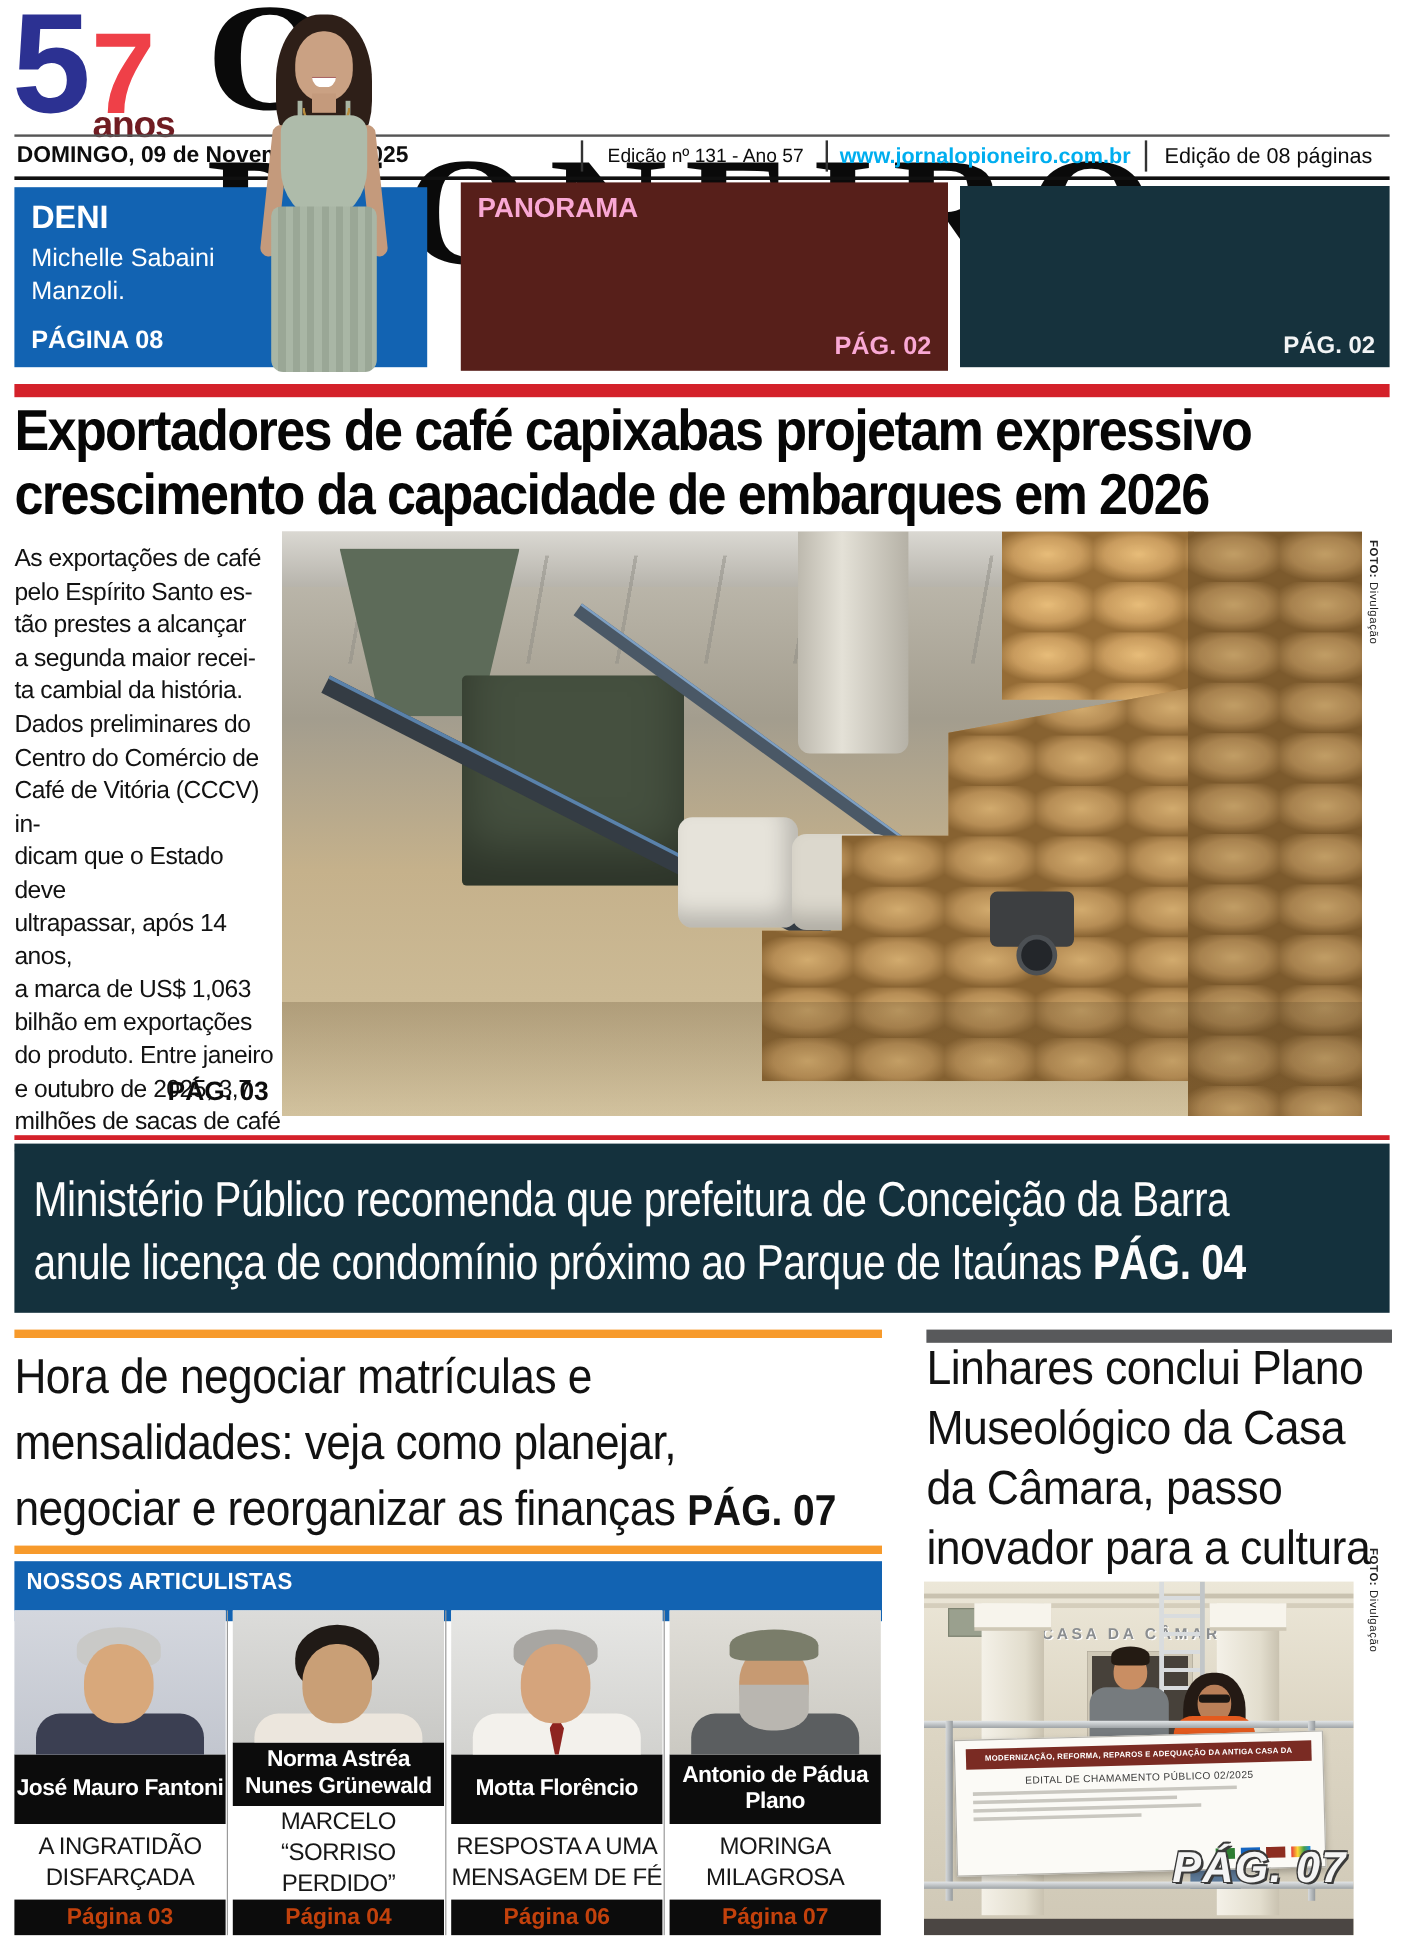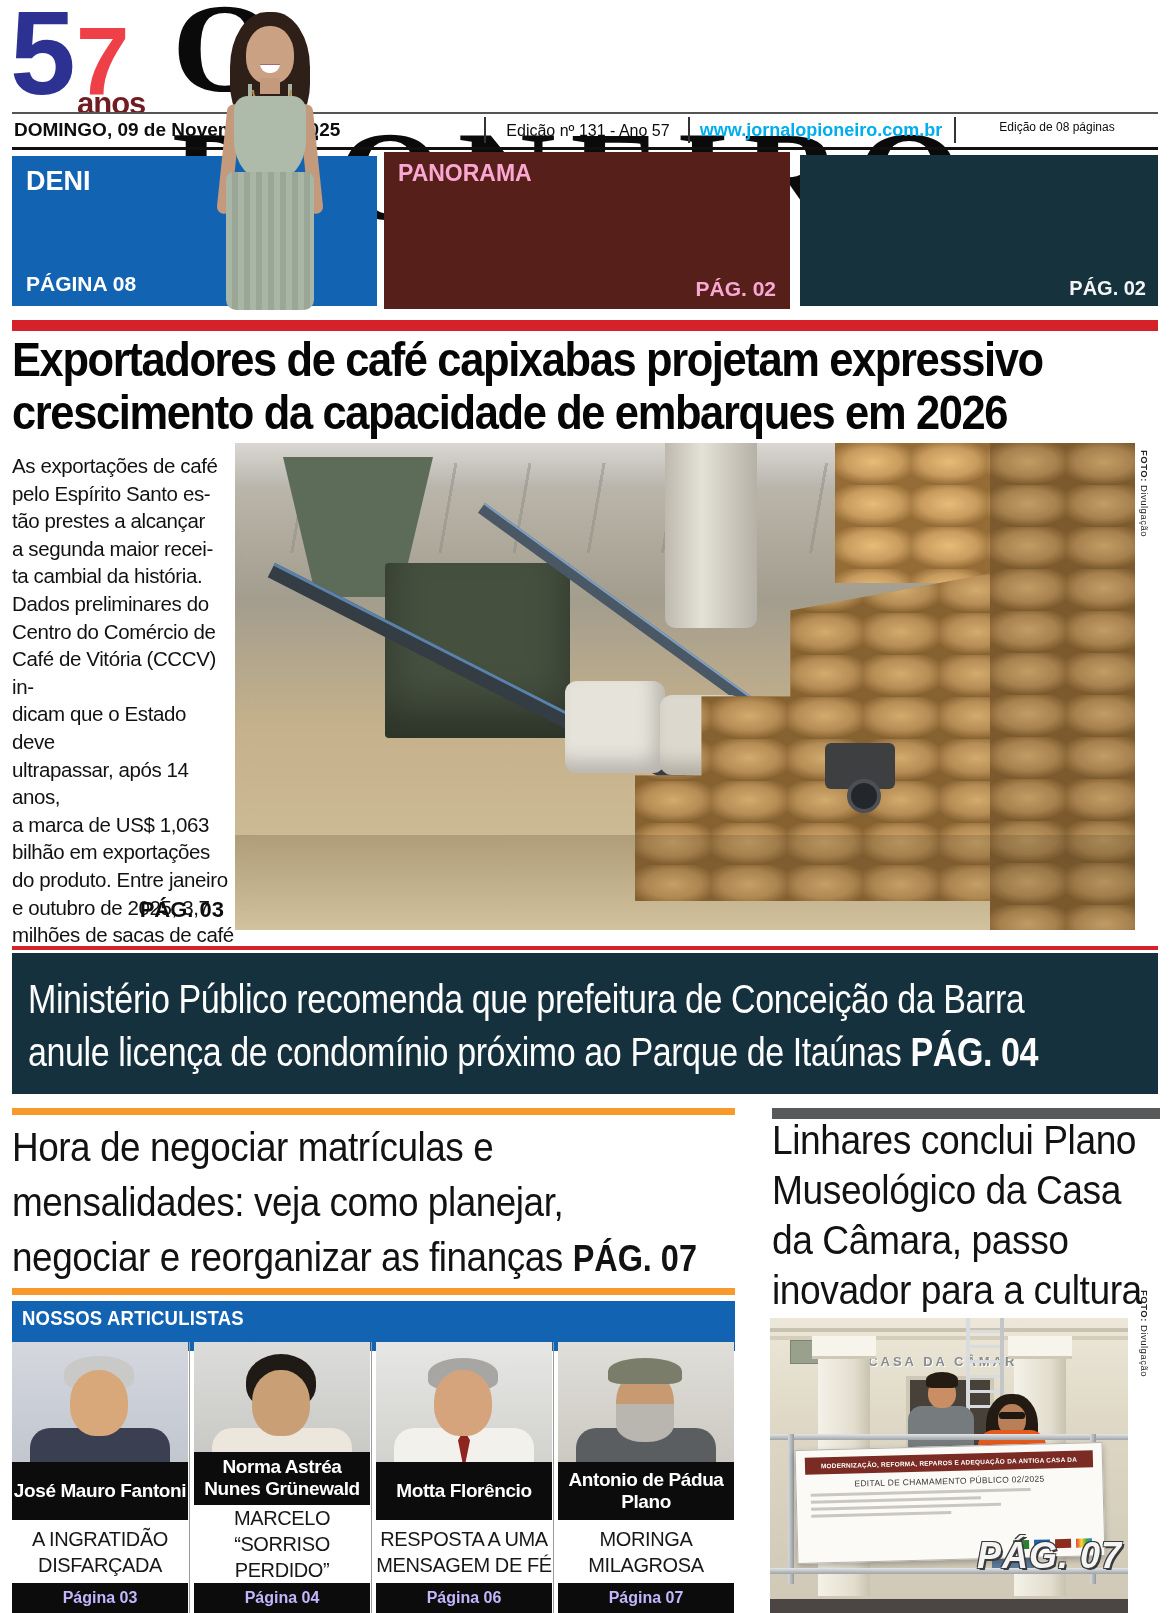--- a/index.html
+++ b/index.html
@@ -15,21 +15,21 @@
   .logo-anos{left:77px;top:86px;font-size:31px;font-weight:bold;color:#701c22;letter-spacing:-1px;}
   .np-title{left:172px;top:-16px;width:900px;font-family:"Liberation Serif","DejaVu Serif",serif;
             font-weight:bold;font-size:128px;line-height:1;color:#0a0a0a;letter-spacing:14px;
             transform:scaleX(1.06);transform-origin:left top;}
   .rule-a{left:12px;top:112px;width:1146px;height:2px;background:#555;}
   .rule-b{left:12px;top:147px;width:1146px;height:3px;background:#101010;}
   .mh-date{left:14px;top:119px;font-size:19px;font-weight:bold;color:#0d0d0d;}
   .mh-sep{top:117px;width:2px;height:26px;background:#333;}
   .mh-edition{left:492px;top:122px;width:192px;text-align:center;font-size:16px;color:#0d0d0d;}
   .mh-site{left:692px;top:120px;width:258px;text-align:center;font-size:18px;font-weight:bold;color:#00aeef;}
-  .mh-pages{left:958px;top:120px;width:198px;text-align:center;font-size:12px;color:#0d0d0d;}
+  .mh-pages{left:958px;top:120px;width:198px;text-align:center;font-size:18px;color:#0d0d0d;}
 
   
   .cover-person{left:200px;top:12px;width:140px;height:298px;z-index:6;}
   .cp-hair{position:absolute;left:30px;top:0;width:80px;height:120px;background:#2e1f18;
            border-radius:46% 46% 40% 40%;}
   .cp-face{position:absolute;left:46px;top:14px;width:48px;height:58px;background:#caa183;
            border-radius:48% 48% 44% 44%;}
   .cp-smile{position:absolute;left:60px;top:52px;width:20px;height:8px;background:#fff;
             border-radius:0 0 10px 10px;border-top:1px solid #a66;}
   .cp-neck{position:absolute;left:60px;top:66px;width:20px;height:16px;background:#c49a7c;}
@@ -39,21 +39,21 @@
             border-radius:14px 14px 48% 48%;}
   .cp-strap1{position:absolute;left:48px;top:72px;width:4px;height:18px;background:#a7b4a3;}
   .cp-strap2{position:absolute;left:88px;top:72px;width:4px;height:18px;background:#a7b4a3;}
   .cp-skirt{position:absolute;left:26px;top:160px;width:88px;height:138px;
             background:repeating-linear-gradient(90deg,#a9b6a5 0 6px,#9aa796 6px 12px);
             border-radius:8px 8px 10px 10px;}
   .cp-arm-l{position:absolute;left:22px;top:92px;width:14px;height:110px;background:#c49a7c;border-radius:8px;transform:rotate(6deg);}
   .cp-arm-r{position:absolute;left:104px;top:92px;width:14px;height:110px;background:#c49a7c;border-radius:8px;transform:rotate(-6deg);}
 
   
-  .box-deni{left:12px;top:156px;width:344px;height:150px;background:#1263b2;color:#fff;padding-left:21px;}
+  .box-deni{left:12px;top:156px;width:344px;height:150px;background:#1263b2;color:#fff;}
   .deni-title{left:14px;top:10px;font-size:27px;font-weight:bold;}
   .deni-sub{left:14px;top:46px;font-size:21px;line-height:27px;}
   .deni-page{left:14px;bottom:10px;font-size:21px;font-weight:bold;}
   .box-pan{left:384px;top:152px;width:406px;height:157px;background:#571f1a;color:#f9a8d4;}
   .pan-title{left:14px;top:8px;font-size:23px;font-weight:bold;}
   .pan-body{left:14px;top:38px;width:378px;font-size:20.5px;line-height:27px;}
   .pan-page{right:14px;bottom:8px;font-size:21px;font-weight:bold;}
   .box-nov{left:800px;top:155px;width:358px;height:151px;background:#16323d;color:#f2f4f5;}
   .nov-text{left:14px;top:10px;width:334px;font-size:21.5px;line-height:27px;}
   .nov-page{right:12px;bottom:6px;font-size:20px;font-weight:bold;}
@@ -114,22 +114,22 @@
              transform:scaleX(0.95);transform-origin:left center;letter-spacing:0.2px;}
 
   
   .card{top:1342px;width:176px;height:271px;display:flex;flex-direction:column;background:#fff;}
   .vdiv{top:1342px;width:1px;height:271px;background:#9a9a9a;}
   .card-photo{position:relative;height:120px;overflow:hidden;}
   .card-plate{height:58px;background:#0c0c0c;color:#fff;display:flex;align-items:center;justify-content:center;
               text-align:center;font-weight:bold;font-size:19px;line-height:22px;white-space:pre-line;letter-spacing:-0.4px;}
   .card-title{flex:1;display:flex;align-items:center;justify-content:center;text-align:center;
               font-size:20px;line-height:26px;color:#171717;white-space:pre-line;letter-spacing:-0.4px;}
-  .card-page{height:30px;background:#0c0c0c;color:#c4b5fd;text-align:center;font-weight:bold;
-             font-size:16px;line-height:30px;}
+  .card-page{height:30px;background:#0c0c0c;color:#c2410c;text-align:center;font-weight:bold;
+             font-size:19px;line-height:30px;}
   .av-head{position:absolute;left:58px;top:28px;width:58px;height:66px;border-radius:48% 48% 44% 44%;}
   .av-hair{position:absolute;left:52px;top:16px;width:70px;height:46px;border-radius:50% 50% 30% 30%;}
   .av-body{position:absolute;left:18px;top:86px;width:140px;height:40px;border-radius:20px 20px 0 0;}
   .ph1{background:linear-gradient(180deg,#d4d7de,#c2c6cf);}
   .ph1 .av-head{background:#d8a87b;} .ph1 .av-hair{background:#c9c9c7;height:34px;top:14px;}
   .ph1 .av-body{background:#3b3f52;}
   .ph2{background:linear-gradient(180deg,#dcdcda,#c9c9c6);}
   .ph2 .av-head{background:#c99f76;} .ph2 .av-hair{background:#201a16;height:56px;top:12px;border-radius:50% 50% 42% 42%;}
   .ph2 .av-body{background:#ece6dd;}
   .ph3{background:linear-gradient(180deg,#e6e6e4,#d2d2cf);}
@@ -211,20 +211,22 @@
     <div class="cp-arm-r"></div>
     <div class="cp-strap1"></div>
     <div class="cp-strap2"></div>
     <div class="cp-chain"></div>
     <div class="cp-dress-top"></div>
     <div class="cp-skirt"></div>
   </div>
 
   <div class="abs box-deni">
     <div class="abs deni-title">DENI</div>
+    <div class="abs deni-sub pre">Michelle Sabaini
+Manzoli.</div>
     <div class="abs deni-page">PÁGINA 08</div>
   </div>
 
   <div class="abs box-pan">
     <div class="abs pan-title">PANORAMA</div>
     <div class="abs pan-page">PÁG. 02</div>
   </div>
 
   <div class="abs box-nov">
     <div class="abs nov-page">PÁG. 02</div>

